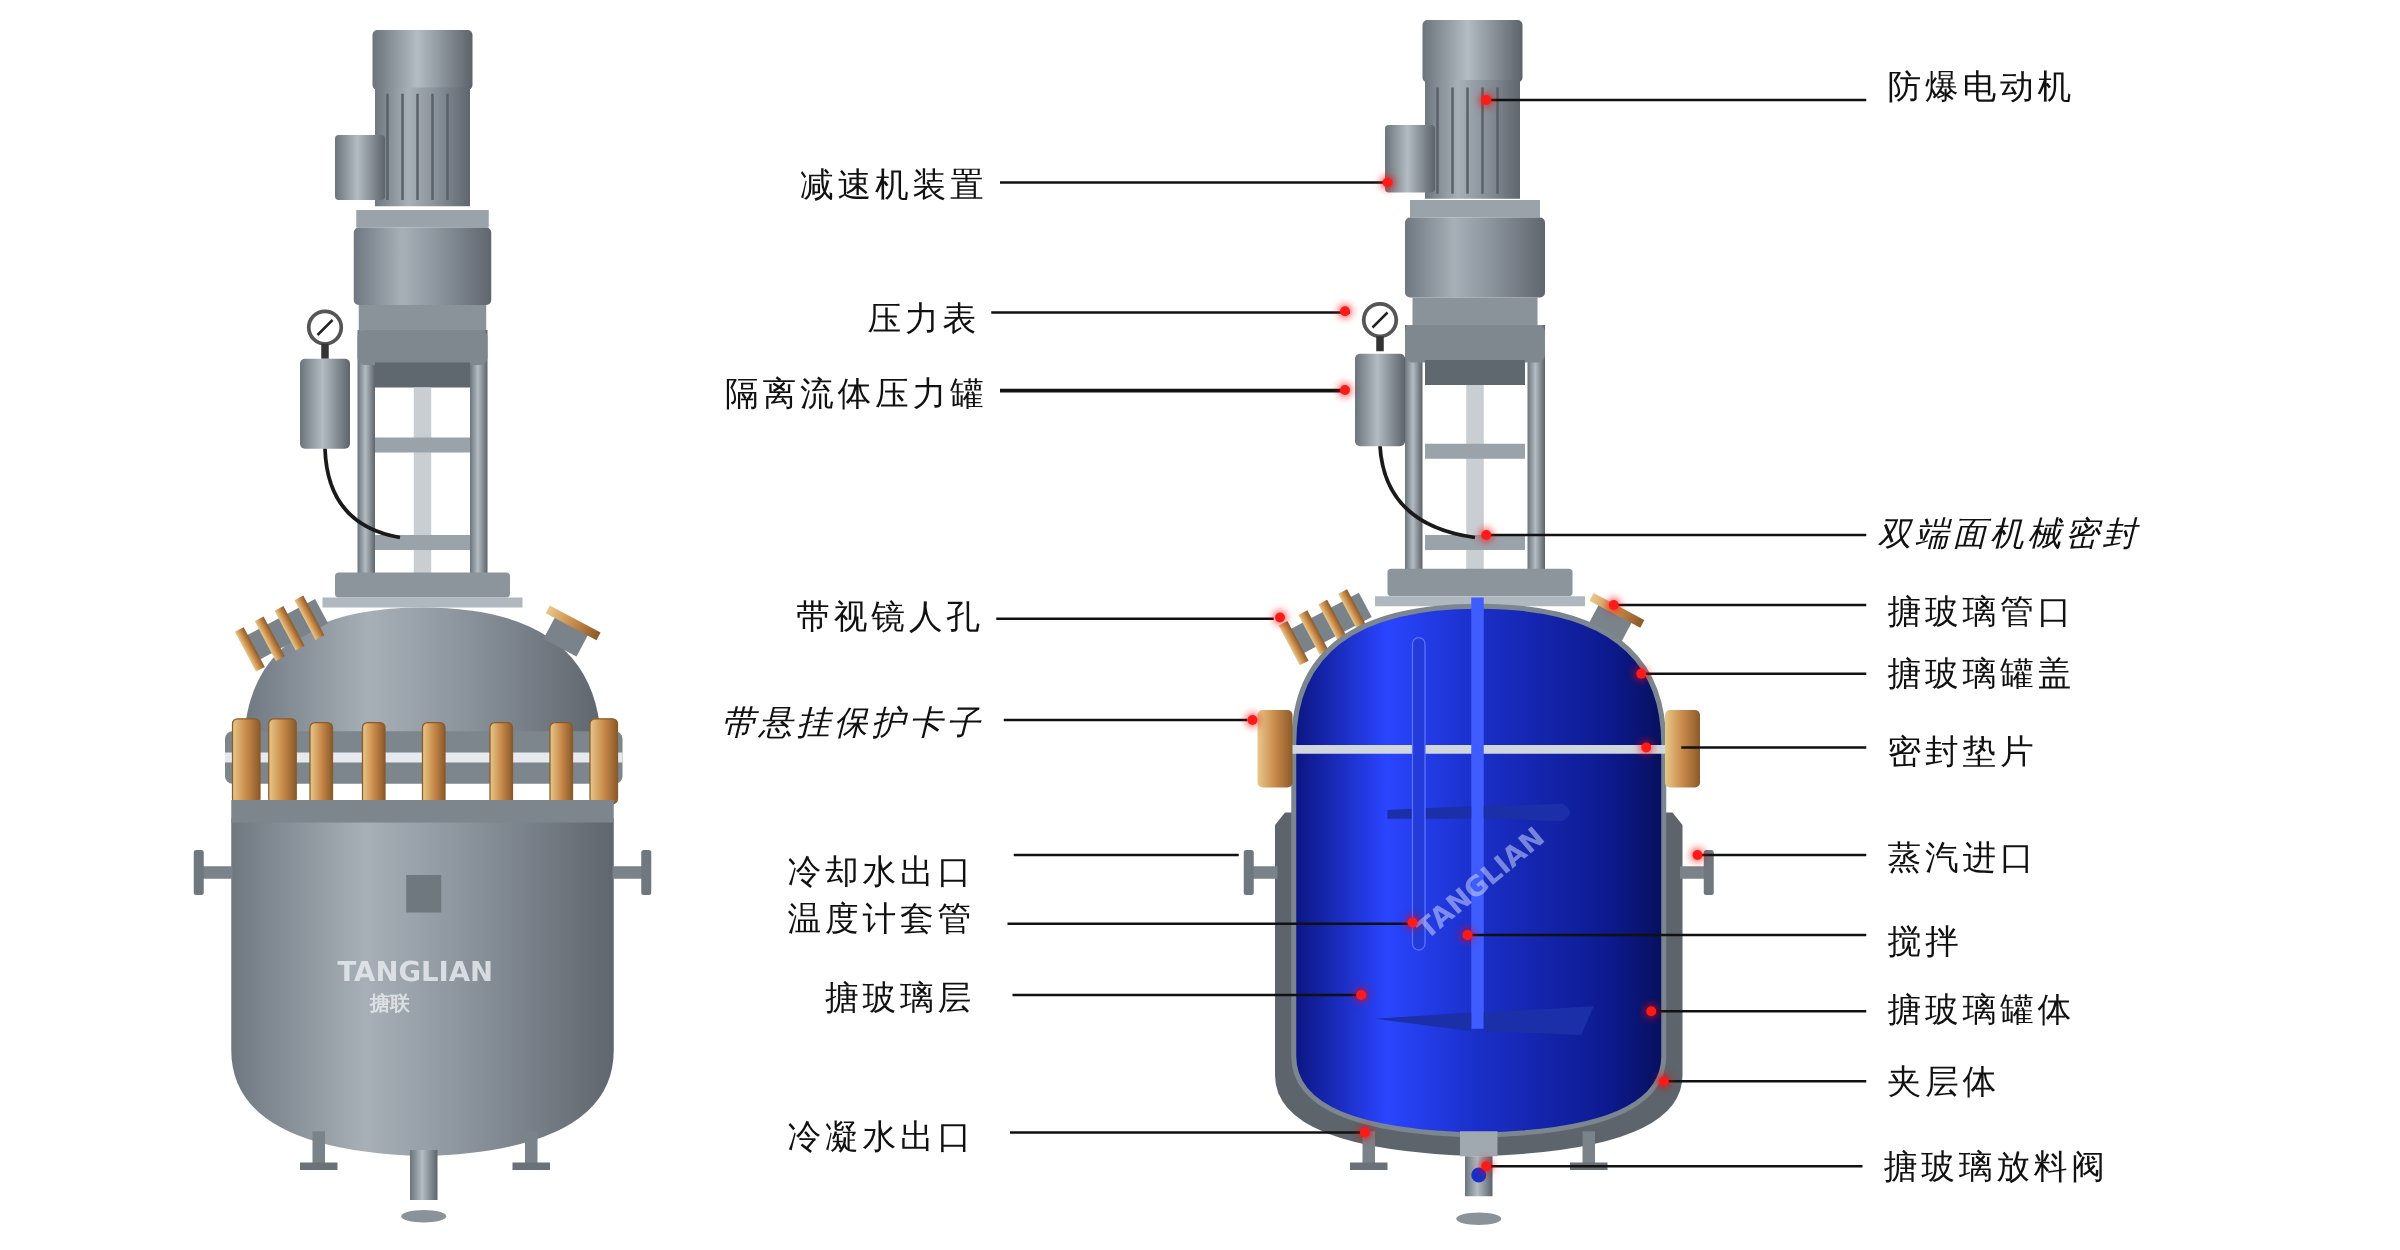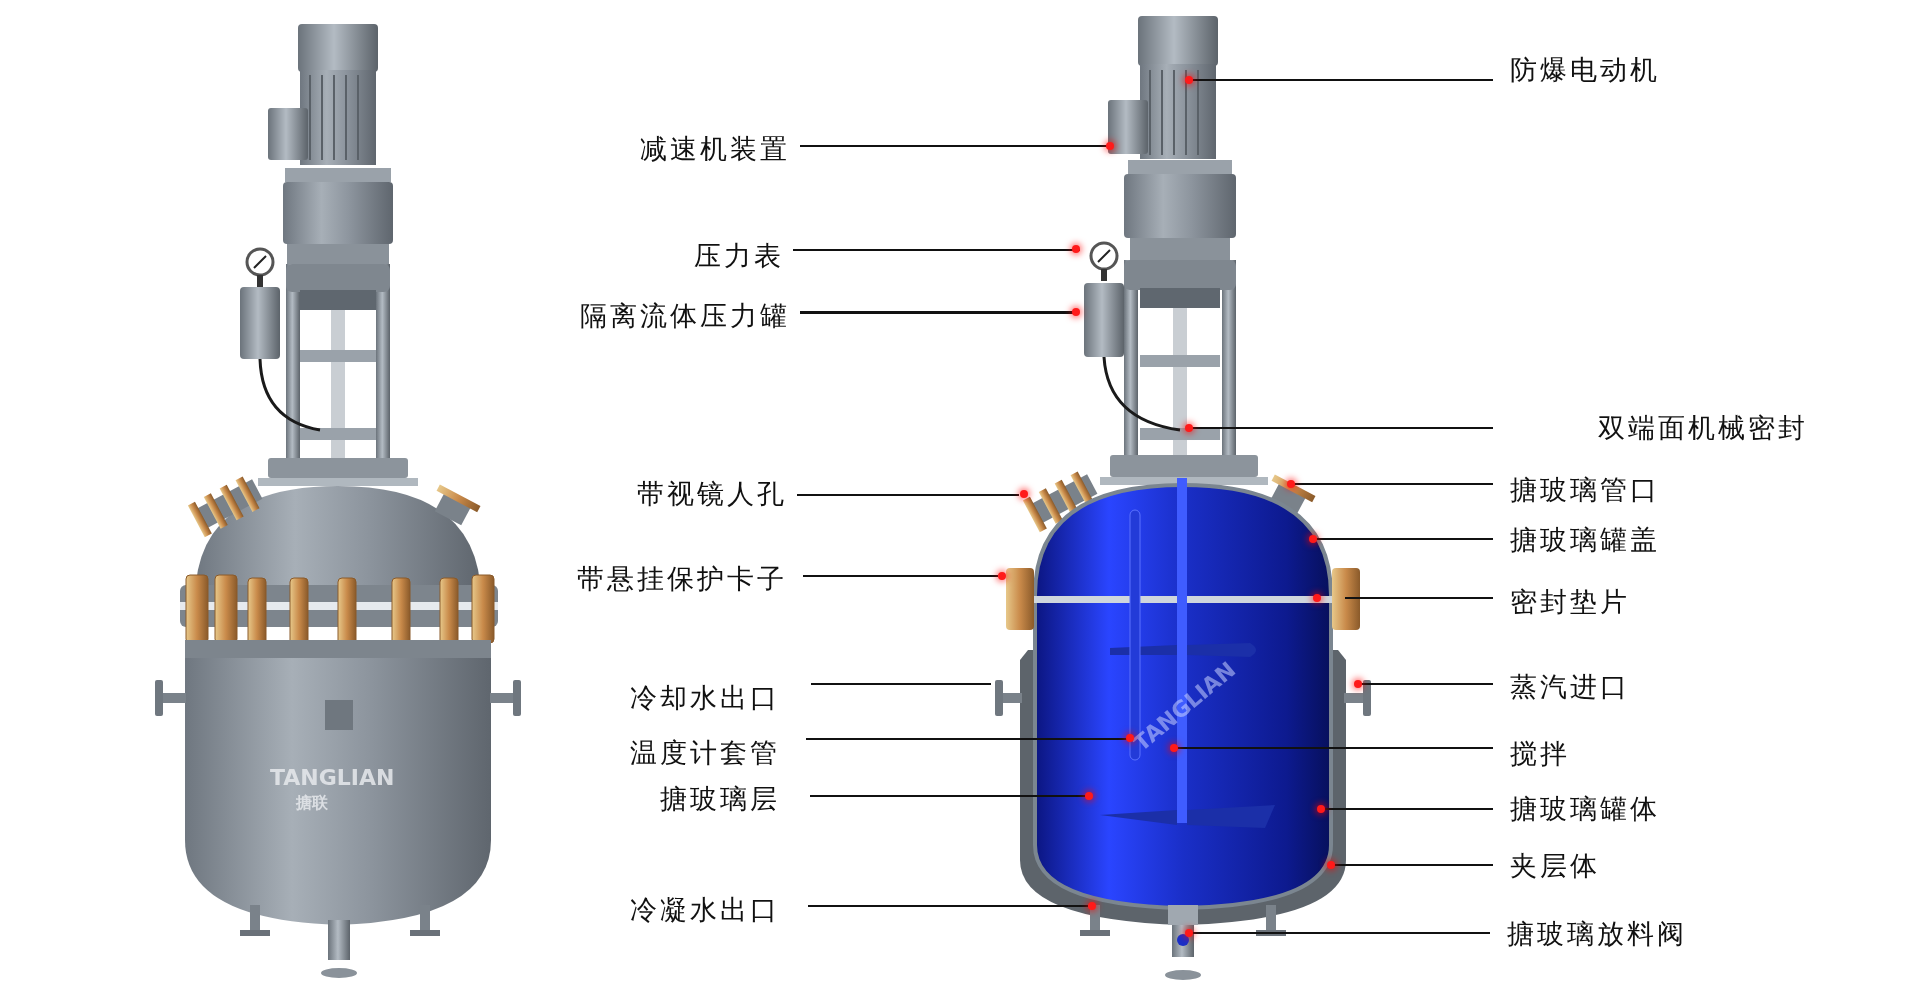--- a/index.html
+++ b/index.html
@@ -218,44 +218,44 @@
   <div class="dot" style="left:1072px; top:245px;"></div>
 
   <div class="label left" style="right:1130px; top:300px;">隔离流体压力罐</div>
   <div class="leader" style="left:800px; top:311px; width:274px; height:3px;"></div>
   <div class="dot" style="left:1072px; top:308px;"></div>
 
   <div class="label left" style="right:1133px; top:478px;">带视镜人孔</div>
   <div class="leader" style="left:797px; top:494px; width:222px;"></div>
   <div class="dot" style="left:1020px; top:490px;"></div>
 
-  <div class="label left" style="right:1133px; top:563px;">带悬挂保护卡子</div>
+  <div class="label left" style="right:1133px; top:563px;font-style:italic;">带悬挂保护卡子</div>
   <div class="leader" style="left:803px; top:575px; width:195px;"></div>
   <div class="dot" style="left:998px; top:572px;"></div>
 
   <div class="label left" style="right:1140px; top:672px;margin-top:10px;">冷却水出口</div>
   <div class="leader" style="left:811px; top:683px; width:180px;"></div>
 
-  <div class="label left" style="right:1140px; top:737px;">温度计套管</div>
+  <div class="label left" style="right:1140px; top:720px;">温度计套管</div>
   <div class="leader" style="left:806px; top:738px; width:324px;"></div>
   <div class="dot" style="left:1126px; top:734px;"></div>
 
   <div class="label left" style="right:1140px; top:783px;margin-left:35px;">搪玻璃层</div>
   <div class="leader" style="left:810px; top:795px; width:275px;"></div>
   <div class="dot" style="left:1085px; top:792px;"></div>
 
   <div class="label left" style="right:1140px; top:894px;">冷凝水出口</div>
   <div class="leader" style="left:808px; top:905px; width:280px;"></div>
   <div class="dot" style="left:1088px; top:902px;"></div>
 
   <div class="label" style="left:1510px; top:54px;">防爆电动机</div>
   <div class="leader" style="left:1188px; top:79px; width:305px;"></div>
   <div class="dot" style="left:1185px; top:76px;"></div>
 
-  <div class="label" style="left:1598px; top:412px;">双端面机械密封</div>
+  <div class="label" style="left:1502px; top:412px;font-style:italic;">双端面机械密封</div>
   <div class="leader" style="left:1188px; top:427px; width:305px;"></div>
   <div class="dot" style="left:1185px; top:424px;"></div>
 
   <div class="label" style="left:1510px; top:474px;">搪玻璃管口</div>
   <div class="leader" style="left:1290px; top:483px; width:203px;"></div>
   <div class="dot" style="left:1287px; top:480px;"></div>
 
   <div class="label" style="left:1510px; top:524px;text-align:center;">搪玻璃罐盖</div>
   <div class="leader" style="left:1312px; top:538px; width:181px;"></div>
   <div class="dot" style="left:1309px; top:535px;"></div>

